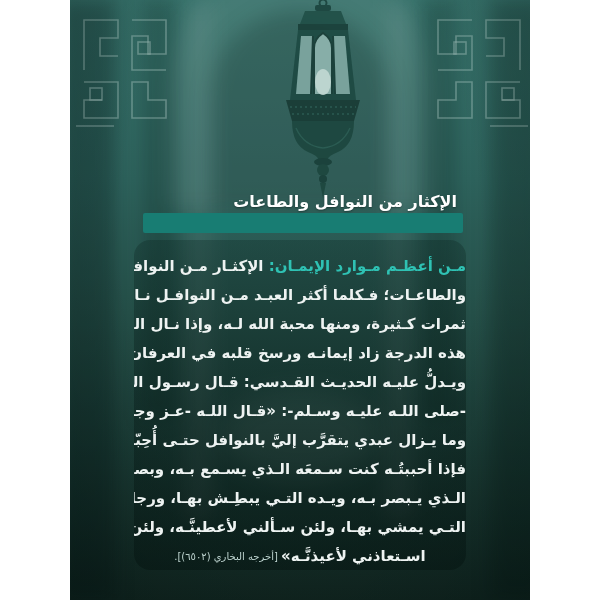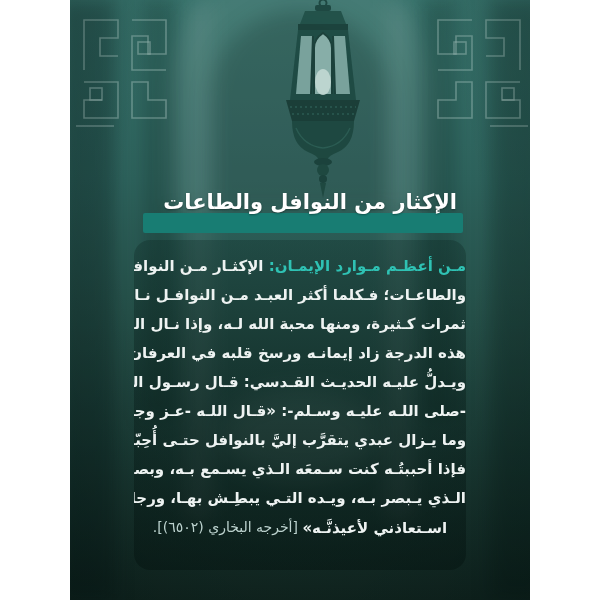--- a/index.html
+++ b/index.html
@@ -52,42 +52,42 @@
   
   .lantern{position:absolute;left:198px;top:0;width:110px;height:200px;}
   
   .title-bar{
     position:absolute;left:73px;top:213px;width:320px;height:20px;
     background:var(--title-bar,#187d73);border-radius:2px;
   }
   .page-title{
     position:absolute;left:73px;top:187px;width:314px;height:32px;
     direction:rtl;text-align:right;padding-right:6px;
-    color:#ffffff;font-weight:bold;font-size:21px;line-height:30px;
+    color:#ffffff;font-weight:bold;font-size:16px;line-height:30px;
     text-shadow:0 1px 2px rgba(0,0,0,0.35);
     white-space:nowrap;z-index:3;
   }
   
   .hadith-panel{
     position:absolute;left:64px;top:240px;width:332px;height:330px;
     border-radius:16px;
     background:linear-gradient(180deg,rgba(8,32,28,0.28),rgba(4,19,16,0.48));
     z-index:2;overflow:hidden;
   }
   .hadith-lines{
     direction:rtl;width:100%;padding-top:12px;box-sizing:border-box;
   }
   .line{
     color:var(--text,#eef3f2);
     font-size:15px;font-weight:bold;line-height:29px;height:29px;
     text-align:center;white-space:nowrap;
   }
   .line .accent{color:var(--accent,#2fc2b4);text-align:center;}
   .line .ref{
-    font-size:14px;font-weight:normal;color:#bdd3cf;
+    font-size:10px;font-weight:normal;color:#bdd3cf;
     vertical-align:1px;letter-spacing:0;
   }
   .vignette{
     position:absolute;inset:0;pointer-events:none;
     background:radial-gradient(ellipse at 50% 38%, rgba(0,0,0,0) 55%, rgba(0,10,9,0.25) 100%);
   }
 </style>
 </head>
 <body>
 
@@ -156,19 +156,20 @@
       <div class="hadith-lines">
           <div class="line"><span class="accent">مـن أعظـم مـوارد الإيمـان:</span> الإكثـار مـن النوافـل</div>
           <div class="line">والطاعـات؛ فـكلما أكثر العبـد مـن النوافـل نـال</div>
           <div class="line">ثمرات كـثيرة، ومنها محبة الله لـه، وإذا نـال العبد</div>
           <div class="line">هذه الدرجة زاد إيمانـه ورسخ قلبه في العرفان.</div>
           <div class="line">ويـدلُّ عليـه الحديـث القـدسي: قـال رسـول اللـه</div>
           <div class="line">-صلى اللـه عليـه وسـلم-: «قـال اللـه -عـز وجـل-:</div>
           <div class="line">وما يـزال عبدي يتقرَّب إليَّ بالنوافل حتـى أُحِبّـه،</div>
           <div class="line">فإذا أحببتُـه كنت سـمعَه الـذي يسـمع بـه، وبصرَه</div>
           <div class="line">الـذي يـبصر بـه، ويـده التـي يبطِـش بهـا، ورجلـه</div>
+          <div class="line">التـي يمشي بهـا، ولئن سـألني لأعطينَّـه، ولئن</div>
           <div class="line">اسـتعاذني لأعيذنَّـه»<span class="ref"> [أخرجه البخاري (٦٥٠٢)].</span></div>
         </div>
     </div>
 
     <div class="vignette"></div>
   </div>
 </div>
 
 </body></html>

